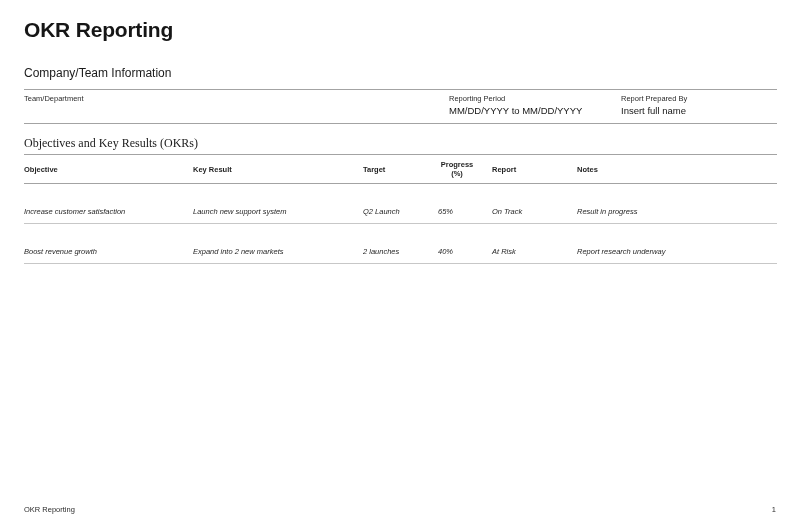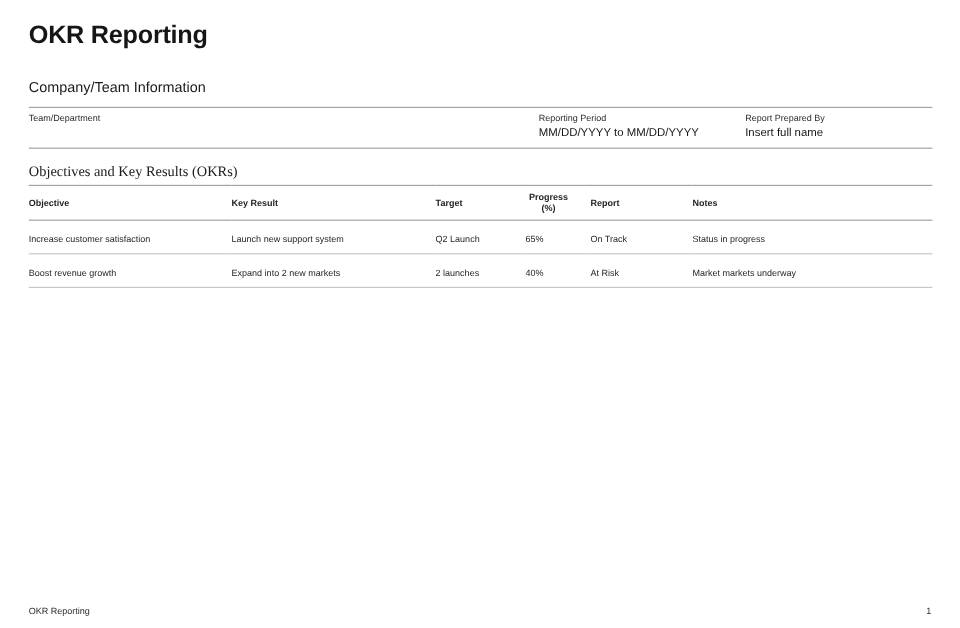--- a/index.html
+++ b/index.html
@@ -66,22 +66,22 @@
     height: 24px;
     font-size: 7.5px; font-weight: 700; color: #1f1f1f;
     text-align: left; vertical-align: middle;
     padding: 0 8px 0 0;
   }
   .okr-table td {
     border-bottom: 1px solid #c7c7c7;
     height: 23px;
     font-size: 7.5px; font-weight: 400; color: #1f1f1f;
     text-align: left; vertical-align: middle;
-    padding: 4px 8px 0 0;
-    white-space: nowrap; overflow: hidden;
+    padding: 16px 8px 0 0;
+    white-space: nowrap; overflow: hidden; font-style: italic;
   }
   .okr-table th.col-progress { text-align: center; padding: 2px 12px 2px 0; line-height: 9px; white-space: normal; }
   .okr-table td.col-progress { text-align: left; padding-right: 20px; margin-top: 16px; }
   .okr-table th.col-status, .okr-table td.col-status { padding-left: 4px; }
 
   
   .footer {
     position: absolute; left: 24px; right: 24px; bottom: 9px;
     display: flex; justify-content: space-between; align-items: baseline;
     font-size: 7.5px; line-height: 9px; color: #2b2b2b;
@@ -132,29 +132,29 @@
           <th>Notes</th>
         </tr>
       </thead>
       <tbody>
         <tr>
           <td>Increase customer satisfaction</td>
           <td>Launch new support system</td>
           <td>Q2 Launch</td>
           <td class="col-progress">65%</td>
           <td class="col-status">On Track</td>
-          <td>Status in progress</td>
+          <td>Result in progress</td>
         </tr>
         <tr>
           <td>Boost revenue growth</td>
           <td>Expand into 2 new markets</td>
           <td>2 launches</td>
           <td class="col-progress">40%</td>
           <td class="col-status">At Risk</td>
-          <td>Market markets underway</td>
+          <td>Report research underway</td>
         </tr>
       </tbody>
     </table>
   </section>
 
 </div>
 
 <div class="footer">
   <span>OKR Reporting</span>
   <span>1</span>

